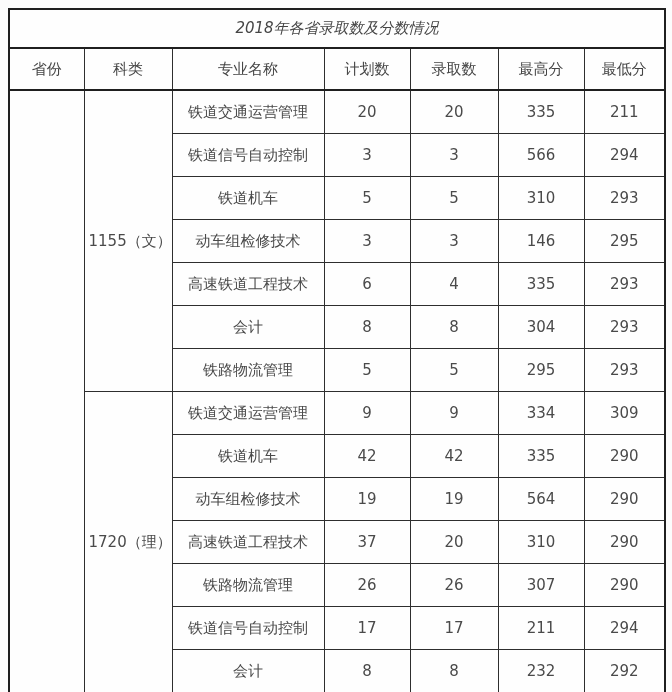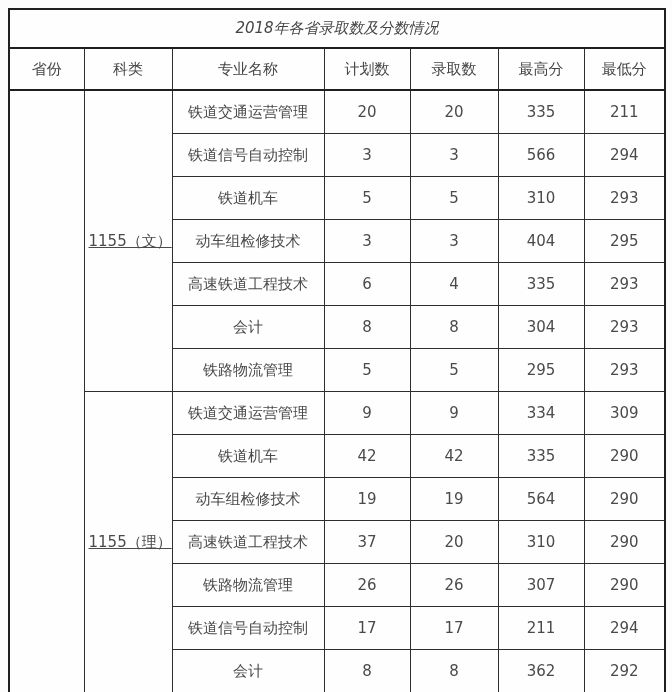--- a/index.html
+++ b/index.html
@@ -47,21 +47,20 @@
   tr.header-row td {
     height: 40px;
     border-bottom: 2px solid #1f1f1f;
     color: #454545;
   }
   tr.body-row td {
     height: 42px;
   }
   td.province-cell, td.category-cell {
     color: #4a4a4a;
-    text-decoration: underline;
   }
 </style>
 </head>
 <body>
 
 <div class="page">
   <table class="score-table">
     <colgroup>
       <col style="width:75px">
       <col style="width:88px">
@@ -107,21 +106,21 @@
       <td>铁道机车</td>
       <td>5</td>
       <td>5</td>
       <td>310</td>
       <td>293</td>
     </tr>
     <tr class="body-row">
       <td>动车组检修技术</td>
       <td>3</td>
       <td>3</td>
-      <td>404</td>
+      <td>146</td>
       <td>295</td>
     </tr>
     <tr class="body-row">
       <td>高速铁道工程技术</td>
       <td>6</td>
       <td>4</td>
       <td>335</td>
       <td>293</td>
     </tr>
     <tr class="body-row">
@@ -133,21 +132,21 @@
     </tr>
     <tr class="body-row">
       <td>铁路物流管理</td>
       <td>5</td>
       <td>5</td>
       <td>295</td>
       <td>293</td>
     </tr>
 
     <tr class="body-row">
-      <td rowspan="7" class="category-cell">1155（理）</td>
+      <td rowspan="7" class="category-cell">1720（理）</td>
       <td>铁道交通运营管理</td>
       <td>9</td>
       <td>9</td>
       <td>334</td>
       <td>309</td>
     </tr>
     <tr class="body-row">
       <td>铁道机车</td>
       <td>42</td>
       <td>42</td>
@@ -179,18 +178,18 @@
       <td>铁道信号自动控制</td>
       <td>17</td>
       <td>17</td>
       <td>211</td>
       <td>294</td>
     </tr>
     <tr class="body-row">
       <td>会计</td>
       <td>8</td>
       <td>8</td>
-      <td>362</td>
+      <td>232</td>
       <td>292</td>
     </tr>
   </tbody>
     </table>
 </div>
 
 </body></html>

